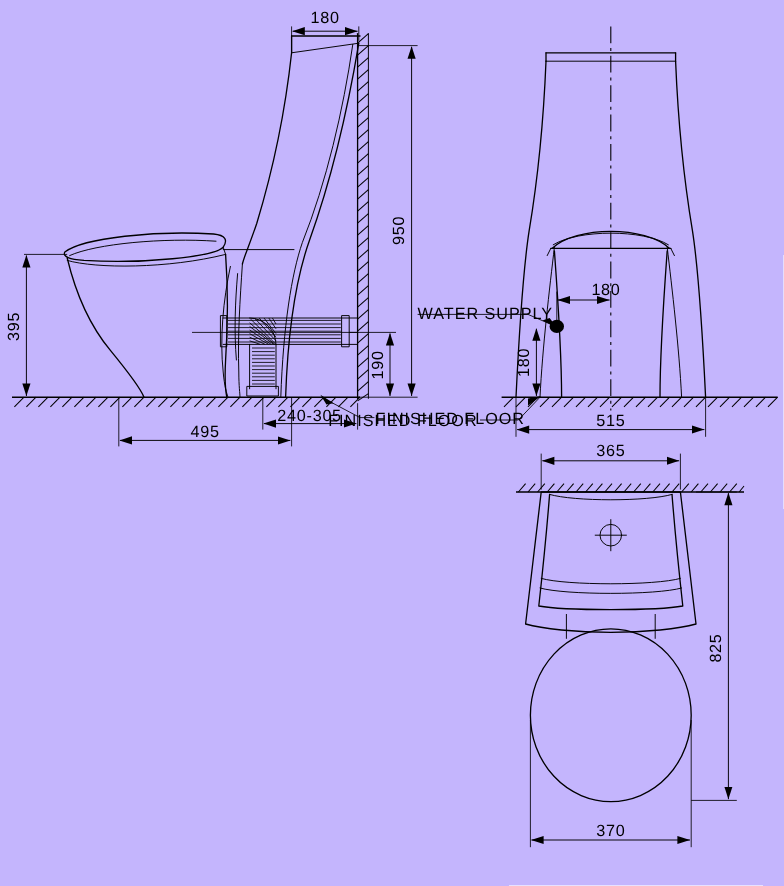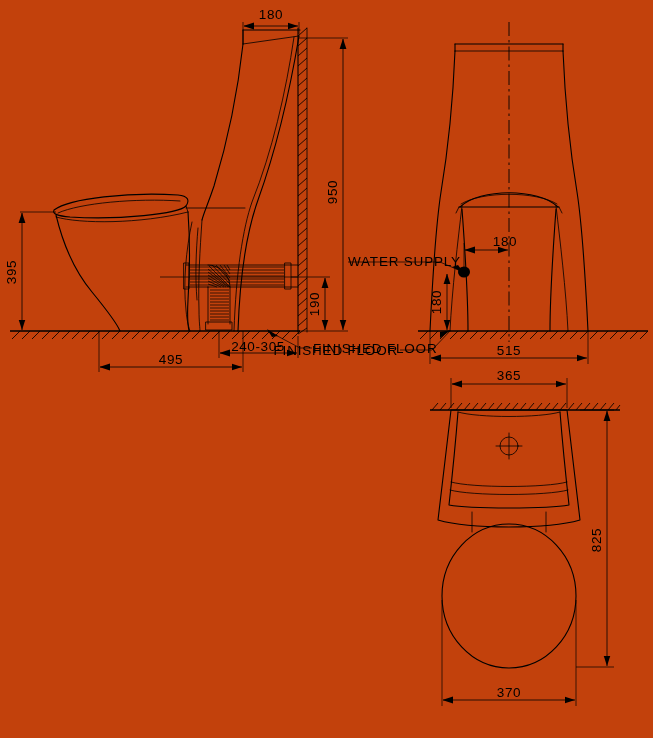--- a/index.html
+++ b/index.html
@@ -10,21 +10,21 @@
   body {
     width: 653px;
     height: 738px;
     font-family: "Liberation Sans", sans-serif;
     overflow: hidden;
   }
   #drawing-root {
     position: relative;
     width: 653px;
     height: 738px;
-    background: #c2410c;
+    background: #c4b5fd;
   }
   svg#cad {
     display: block;
     width: 653px;
     height: 738px;
   }
   .obj     { fill: none; stroke: #000000; stroke-width: 1.1; stroke-linejoin: round; stroke-linecap: round; }
   .objthin { fill: none; stroke: #000000; stroke-width: 0.8; stroke-linejoin: round; stroke-linecap: round; }
   .dim     { fill: none; stroke: #000000; stroke-width: 0.8; }
   .ext     { fill: none; stroke: #000000; stroke-width: 0.7; }

